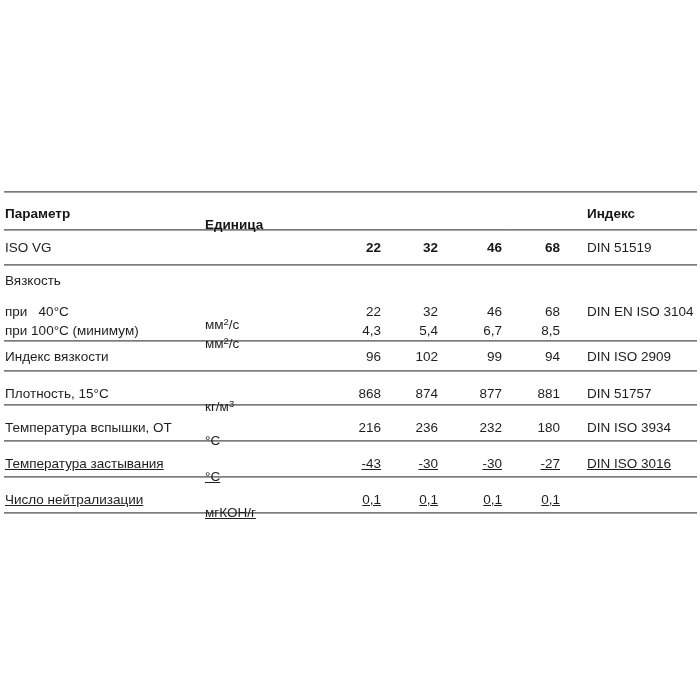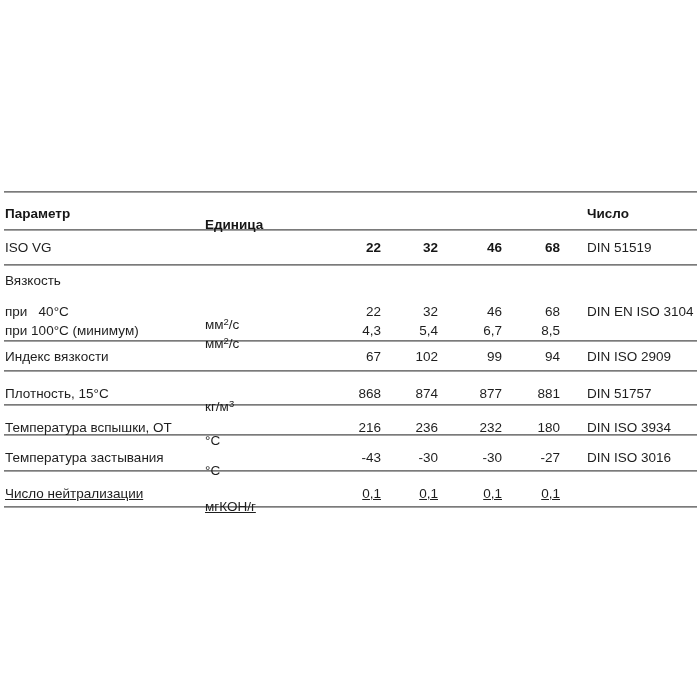--- a/index.html
+++ b/index.html
@@ -33,22 +33,22 @@
 
   .h-row  { height: 36px; font-weight: bold; color: #161616; }
   .r-iso  { height: 33px; }
   .r-iso .c-val { font-weight: bold; color: #161616; }
 
   .visc-block { padding-top: 5px; height: 74px; }
   .visc-line  { height: 19px; }
 
   .r-index   { height: 28px; }
   .r-density { height: 32px; }
-  .r-flash   { height: 28px; }
-  .r-pour    { height: 34px; }
+  .r-flash   { height: 34px; }
+  .r-pour    { height: 34px; text-decoration: underline; }
   .r-neutral { height: 34px; text-decoration: underline; }
 
   .sup {
     font-size: 9.5px;
     vertical-align: 4px;
     letter-spacing: 0;
   }
 </style>
 </head>
 <body>
@@ -58,21 +58,21 @@
   <div class="rule"></div>
 
   <div class="t-row h-row">
     <div class="c-param">Параметр</div>
     <div class="c-unit">Единица</div>
     <div class="c-val"></div>
     <div class="c-val"></div>
     <div class="c-val"></div>
     <div class="c-val"></div>
     <div></div>
-    <div class="c-method">Число</div>
+    <div class="c-method">Индекс</div>
   </div>
 
   <div class="rule"></div>
 
   <div class="t-row r-iso">
     <div class="c-param">ISO VG</div>
     <div class="c-unit"></div>
     <div class="c-val">22</div>
     <div class="c-val">32</div>
     <div class="c-val">46</div>
@@ -107,21 +107,21 @@
       <div></div>
       <div class="c-method"></div>
     </div>
   </div>
 
   <div class="rule"></div>
 
   <div class="t-row r-index">
     <div class="c-param">Индекс вязкости</div>
     <div class="c-unit"><span></span><span class="sup"></span><span></span></div>
-    <div class="c-val">67</div>
+    <div class="c-val">96</div>
     <div class="c-val">102</div>
     <div class="c-val">99</div>
     <div class="c-val">94</div>
     <div></div>
     <div class="c-method">DIN ISO 2909</div>
   </div>
 
   <div class="rule"></div>
 
   <div class="t-row r-density">

